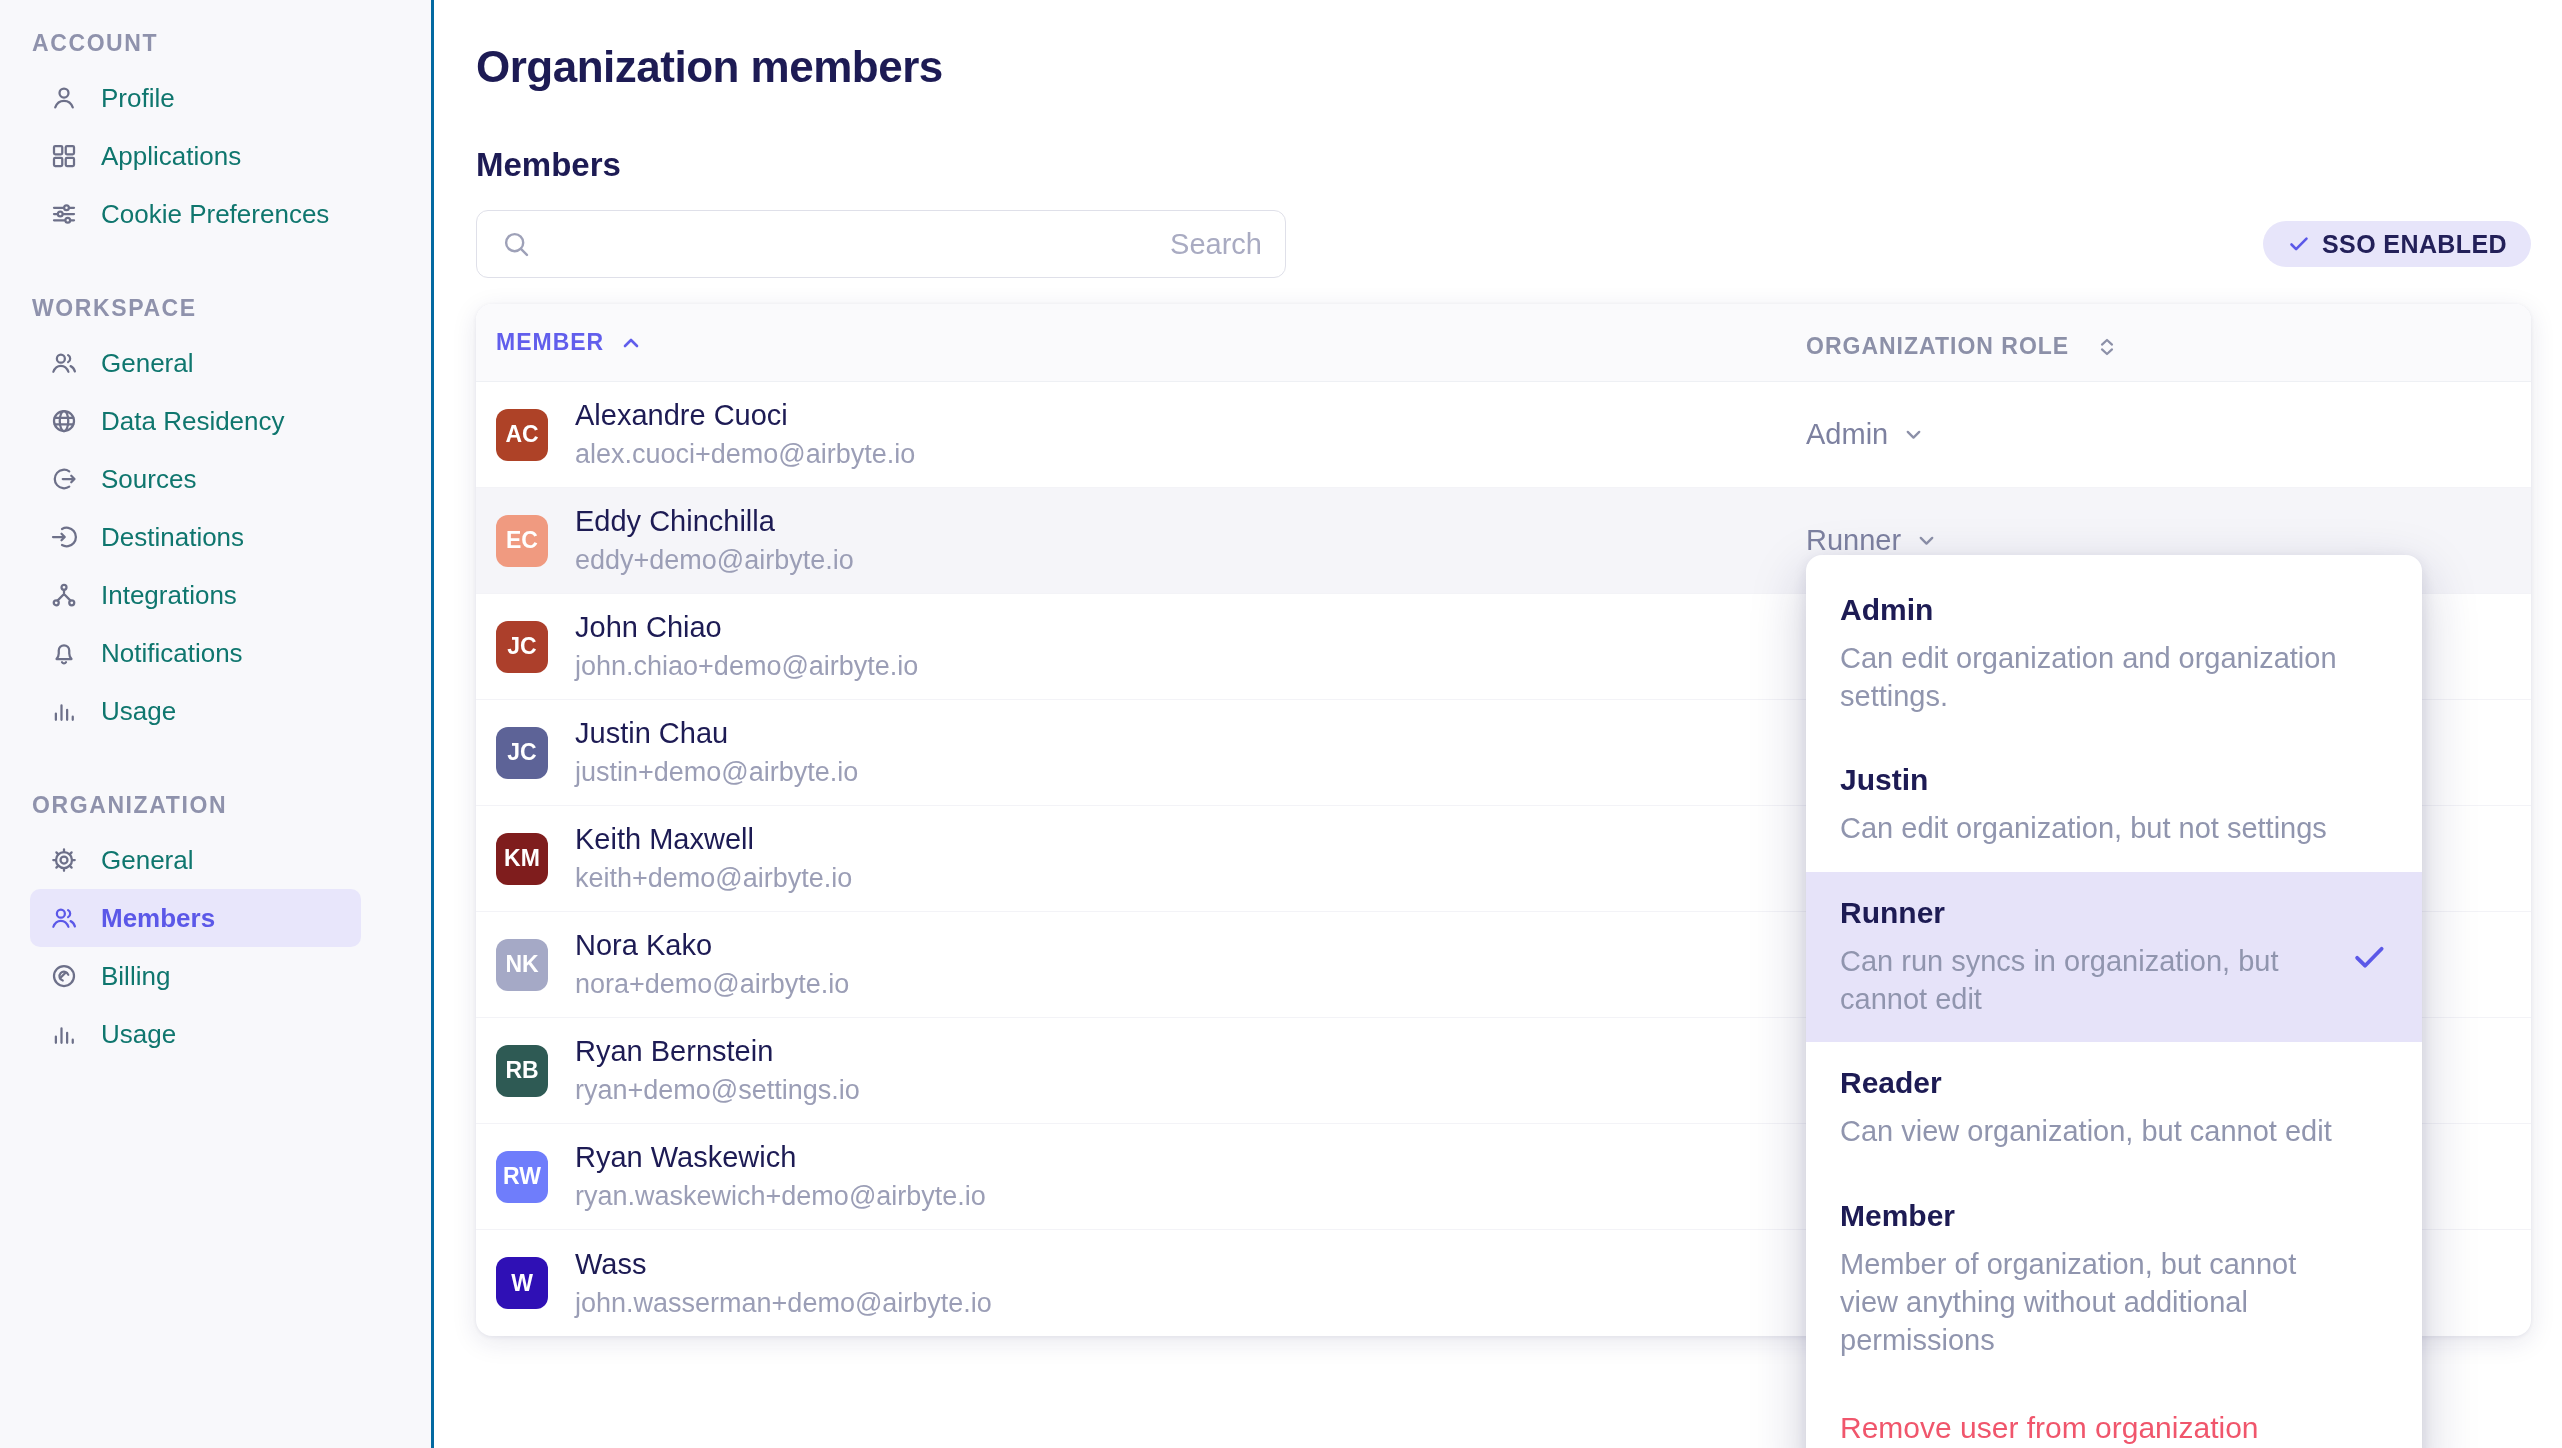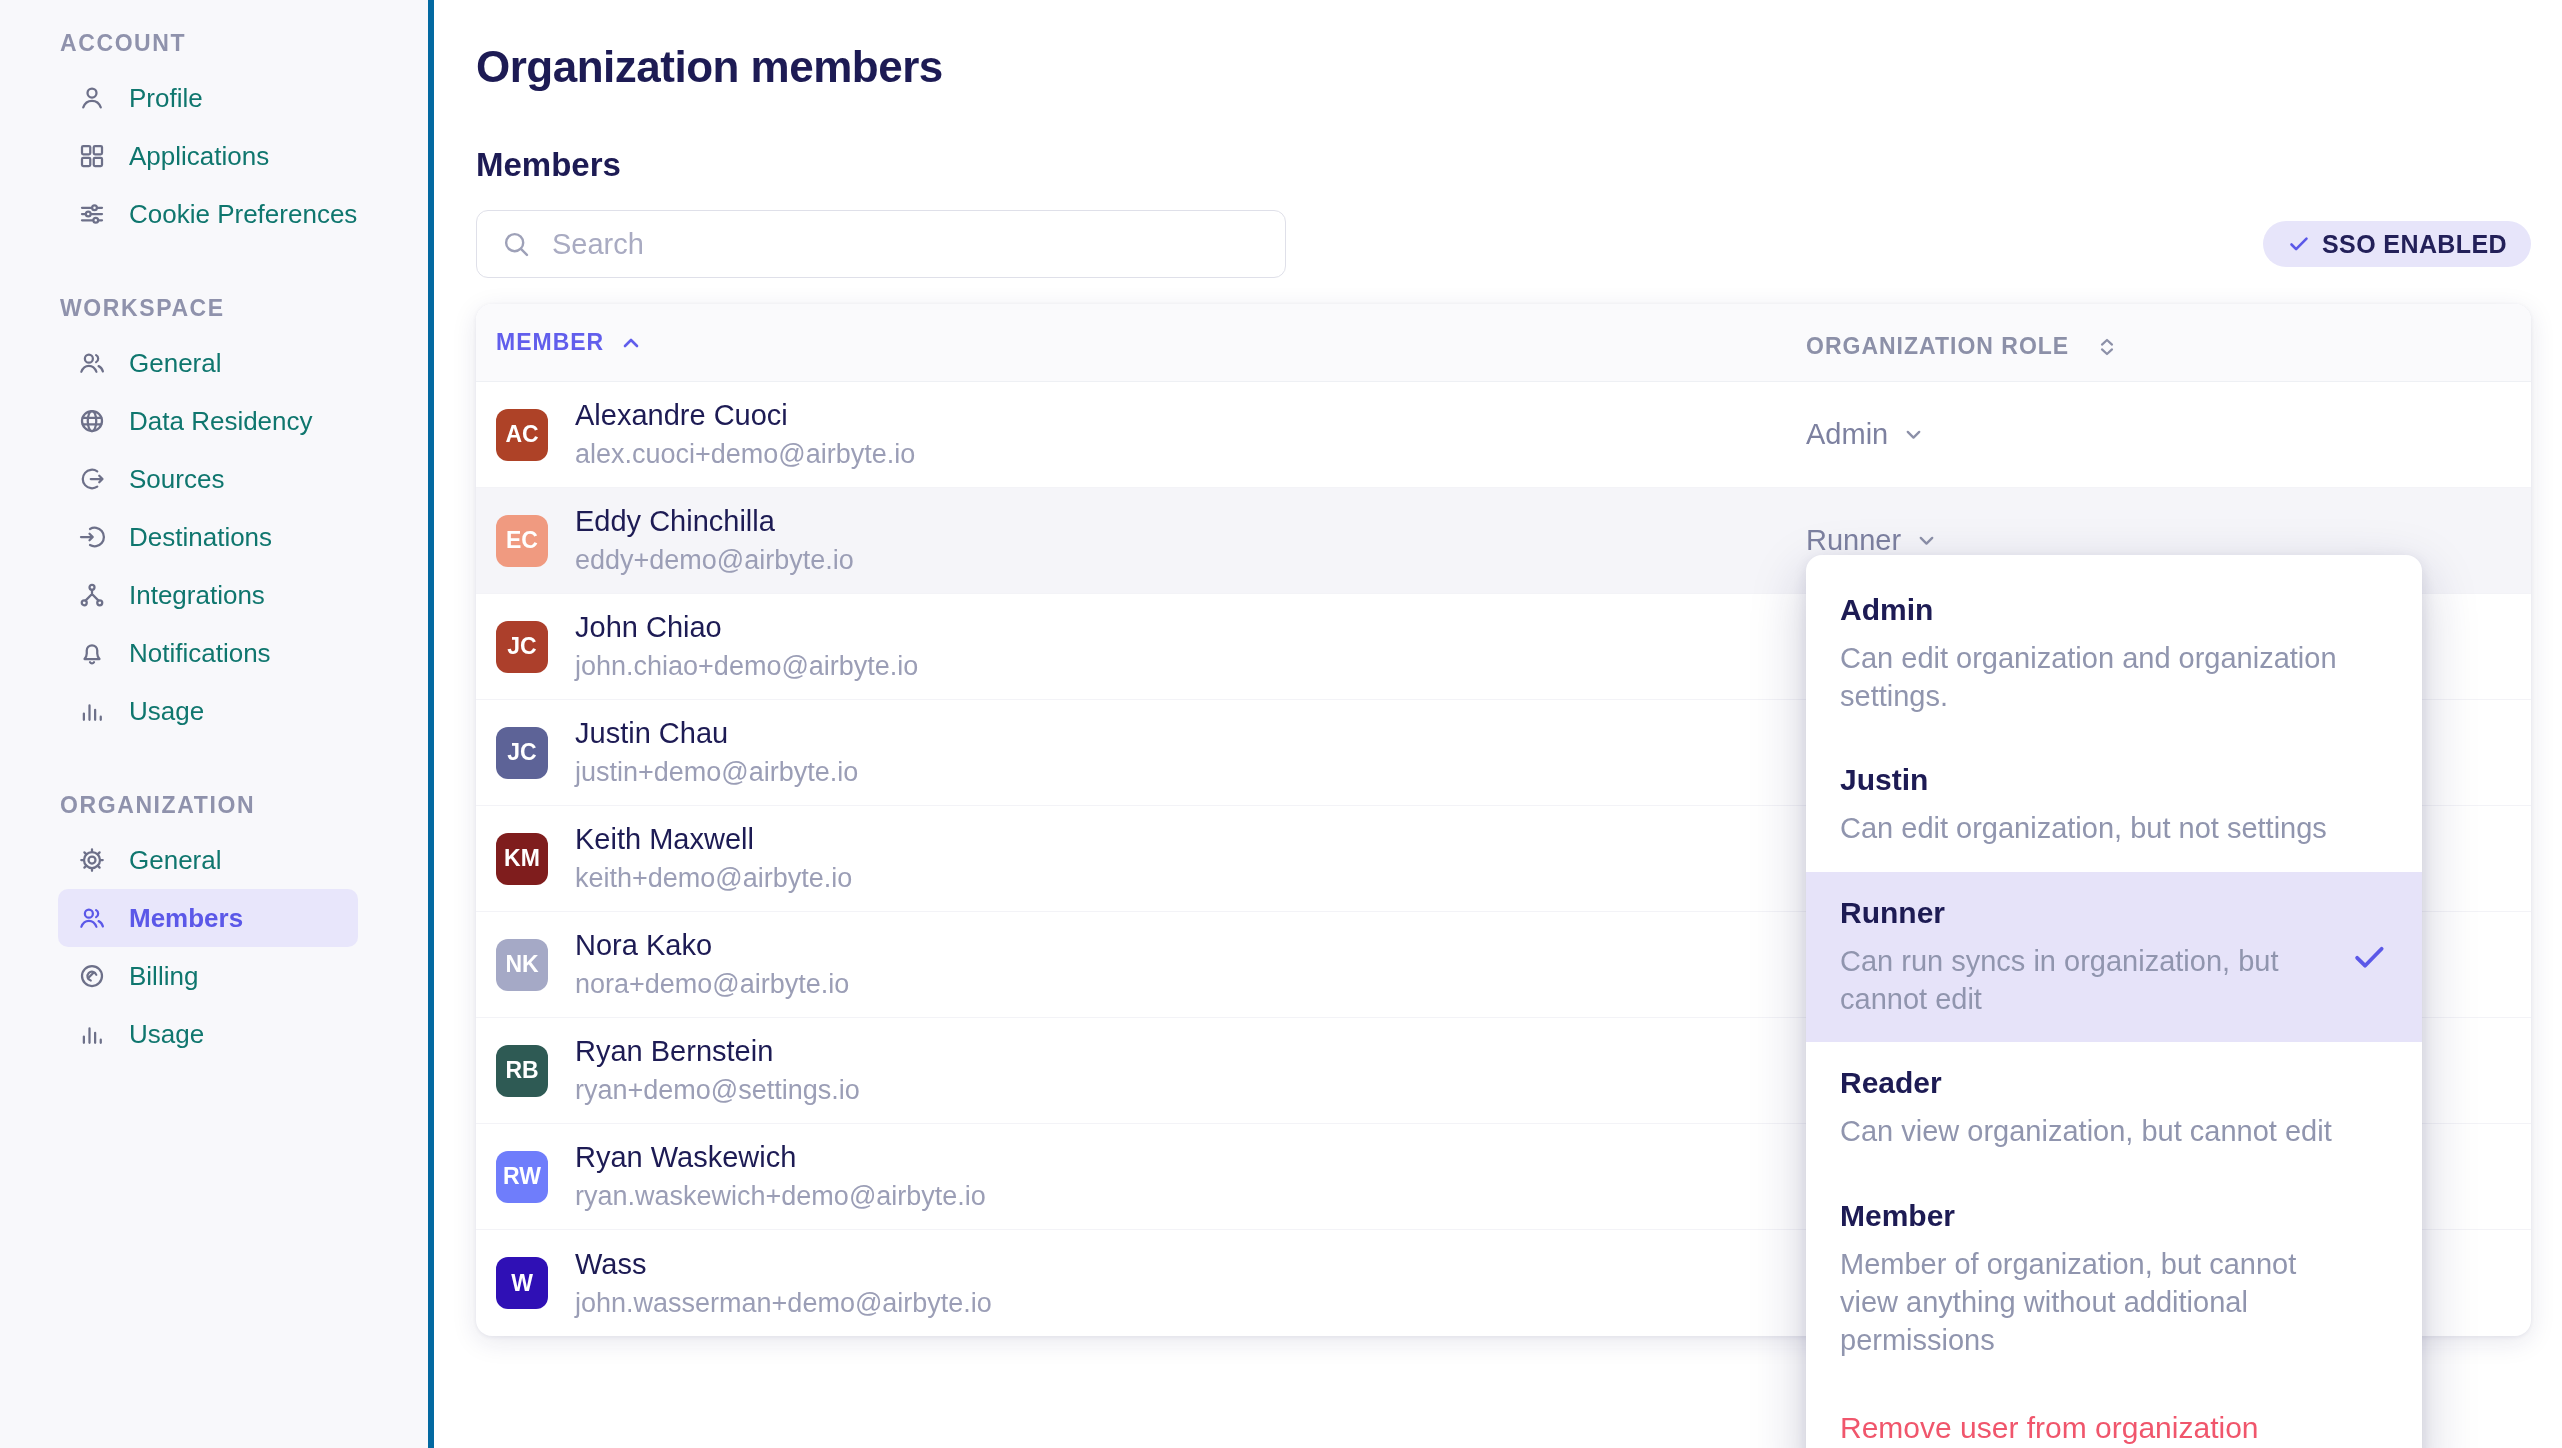--- a/index.html
+++ b/index.html
@@ -6,21 +6,21 @@
   html,body { width:2562px; height:1448px; }
   body {
     font-family:"Liberation Sans","DejaVu Sans",sans-serif;
     background:#ffffff; color:#1d1b54; position:relative; overflow:hidden;
   }
   svg { display:block; }
 
   
   .sidebar {
     position:absolute; left:0; top:0; bottom:0; width:434px;
-    background:#f8f8fb; border-right:6px solid #0369a1; padding-top:30px;padding-left:28px;
+    background:#f8f8fb; border-right:3px solid #0369a1; padding-top:30px;
   }
   .nav-section { margin-top:0; }
   .nav-section + .nav-section { margin-top:52px; }
   .section-label {
     font-size:23px; font-weight:700; letter-spacing:1.6px; color:#8f92ac;
     margin:0 0 12px 32px;
   }
   .nav-item {
     display:flex; align-items:center; gap:22px; height:58px;
     padding:0 20px 0 49px; font-size:26px; color:#0f766e; cursor:pointer;
@@ -39,20 +39,21 @@
 
   .toolbar { display:flex; justify-content:space-between; align-items:center; margin-top:26px; }
   .search-box {
     width:810px; height:68px; background:#fff; border:1px solid #dfe0e9;
     border-radius:12px; display:flex; align-items:center; gap:20px; padding:0 23px;
   }
   .search-box .si { width:32px; height:32px; color:#9ea1b8; flex:none; }
   .search-box input {
     flex:1; border:0; outline:0; font-size:29px; color:#1d1b54; background:transparent;
     font-family:inherit;
+    text-align:right;
   }
   .search-box input::placeholder { color:#a9abc2; }
   .sso-badge {
     display:inline-flex; align-items:center; gap:11px; background:#e7e5fa;
     border-radius:24px; padding:0 24px; height:46px;
     font-size:25px; font-weight:700; letter-spacing:0.4px; color:#232059;justify-content:flex-end;
   }
   .sso-badge .ci { width:24px; height:24px; color:#5b58e8; flex:none; }
 
   

